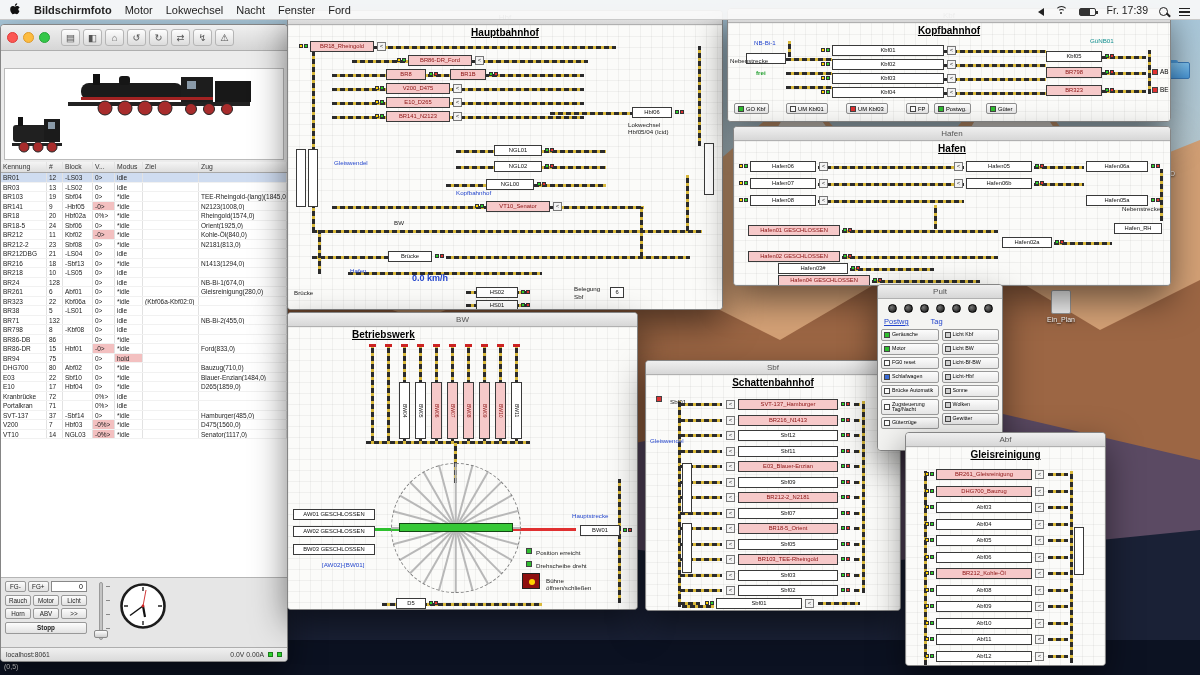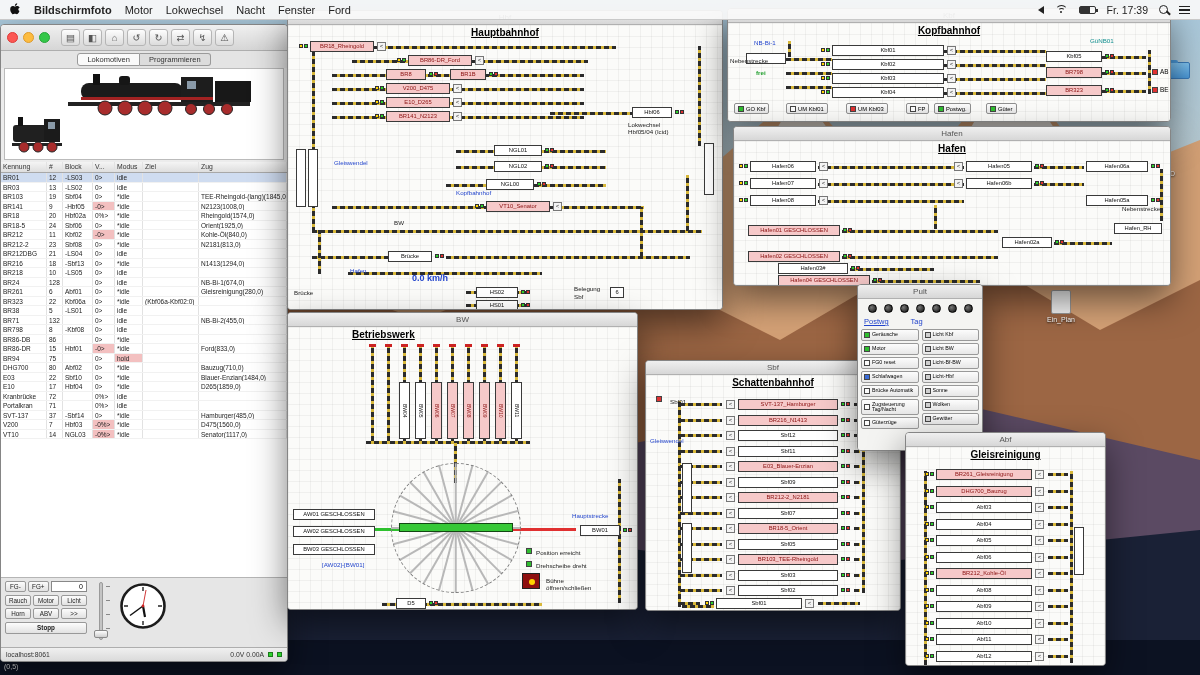--- a/index.html
+++ b/index.html
@@ -3,21 +3,21 @@
 <meta charset="utf-8">
 <style>
 *{margin:0;padding:0;box-sizing:border-box}
 html,body{width:1200px;height:675px;overflow:hidden}
 body{position:relative;font-family:"Liberation Sans",sans-serif;background:#0c1222}
 #wall{position:absolute;inset:0;z-index:0}
 
 #menubar{position:absolute;top:0;left:0;width:1200px;height:20px;background:rgba(249,249,249,.93);border-bottom:1px solid #c9c9c9;display:flex;align-items:center;gap:13px;padding:0 10px;font-size:11px;color:#222;z-index:30}
 #menubar .appname{font-weight:bold}
 .mmenu{white-space:nowrap}
-.mb-right{margin-left:auto;display:flex;align-items:center;gap:11px}
+.mb-right{margin-left:auto;display:flex;align-items:flex-end;gap:11px}
 .batt{width:17px;height:8px;border:1px solid #333;border-radius:2px;position:relative;background:linear-gradient(90deg,#333 0 70%,transparent 70%)}
 .batt::after{content:"";position:absolute;right:-3px;top:2px;width:2px;height:3px;background:#333}
 .wifi{width:13px;height:10px;position:relative}
 .wifi i{position:absolute;border:1.5px solid #222;border-color:#222 transparent transparent transparent;border-radius:50%}
 .wifi i:nth-child(1){left:0;top:0;width:13px;height:13px}
 .wifi i:nth-child(2){left:3px;top:3px;width:7px;height:7px}
 .wifi i:nth-child(3){left:5.5px;top:6px;width:2px;height:2px;background:#222;border:none;border-radius:50%}
 .vol{width:0;height:0;border:4px solid transparent;border-right:6px solid #222}
 .spot{width:9px;height:9px;border:1.6px solid #222;border-radius:50%;position:relative}
 .spot::after{content:"";position:absolute;width:5px;height:1.6px;background:#222;right:-4px;bottom:-1px;transform:rotate(45deg)}
@@ -166,24 +166,20 @@
         <div class="tico">▤</div>
         <div class="tico">◧</div>
         <div class="tico">⌂</div>
         <div class="tico">↺</div>
         <div class="tico">↻</div>
         <div class="tico">⇄</div>
         <div class="tico">↯</div>
         <div class="tico">⚠</div>
       </div>
   </div>
-  <div class="mw-tabs">
-      <div class="tab active">Lokomotiven</div>
-      <div class="tab">Programmieren</div>
-    </div>
   <div class="mw-loco">
     <svg style="position:absolute;left:58px;top:2px" width="195" height="48" viewBox="0 0 195 48">
       <rect x="5" y="31" width="182" height="4" fill="#222"></rect>
       <circle cx="42" cy="37" r="7" fill="#a82c2c" stroke="#222"></circle>
         <circle cx="62" cy="37" r="7" fill="#a82c2c" stroke="#222"></circle>
       <circle cx="82" cy="37" r="7" fill="#a82c2c" stroke="#222"></circle>
         <circle cx="102" cy="37" r="7" fill="#a82c2c" stroke="#222"></circle>
       <circle cx="128" cy="38" r="5.5" fill="#a82c2c" stroke="#222"></circle>
         <circle cx="146" cy="38" r="5.5" fill="#a82c2c" stroke="#222"></circle>
         <circle cx="164" cy="38" r="5.5" fill="#a82c2c" stroke="#222"></circle>
@@ -929,21 +925,21 @@
       <div class="blk vblk" style="left: 36px; top: 148px; width: 10px; height: 50px;"></div>
       <div class="lbl blue" style="left: 4px; top: 62px;">Gleiswendel</div>
       <div class="lbl black" style="left: 24px; top: 23px;">Sbf01</div>
       <div class="frameless" style="left: 10px; top: 21px;">
         <span class="chip cr"></span>
       </div>
       <div class="heading" style="left: 50%; transform: translateX(-50%);">Schattenbahnhof</div>
     </div>
 </div>
 
-<div id="pult" class="win" style="left:857px;top:284px;width:126px;height:167px">
+<div id="pult" class="win" style="left:877px;top:284px;width:126px;height:167px">
   <div class="tbar"><span>Pult</span></div>
   <div class="pult-body">
     <div class="knobrow">
         <div class="knob"></div>
         <div class="knob"></div>
         <div class="knob"></div>
         <div class="knob"></div>
         <div class="knob"></div>
         <div class="knob"></div>
         <div class="knob"></div>

